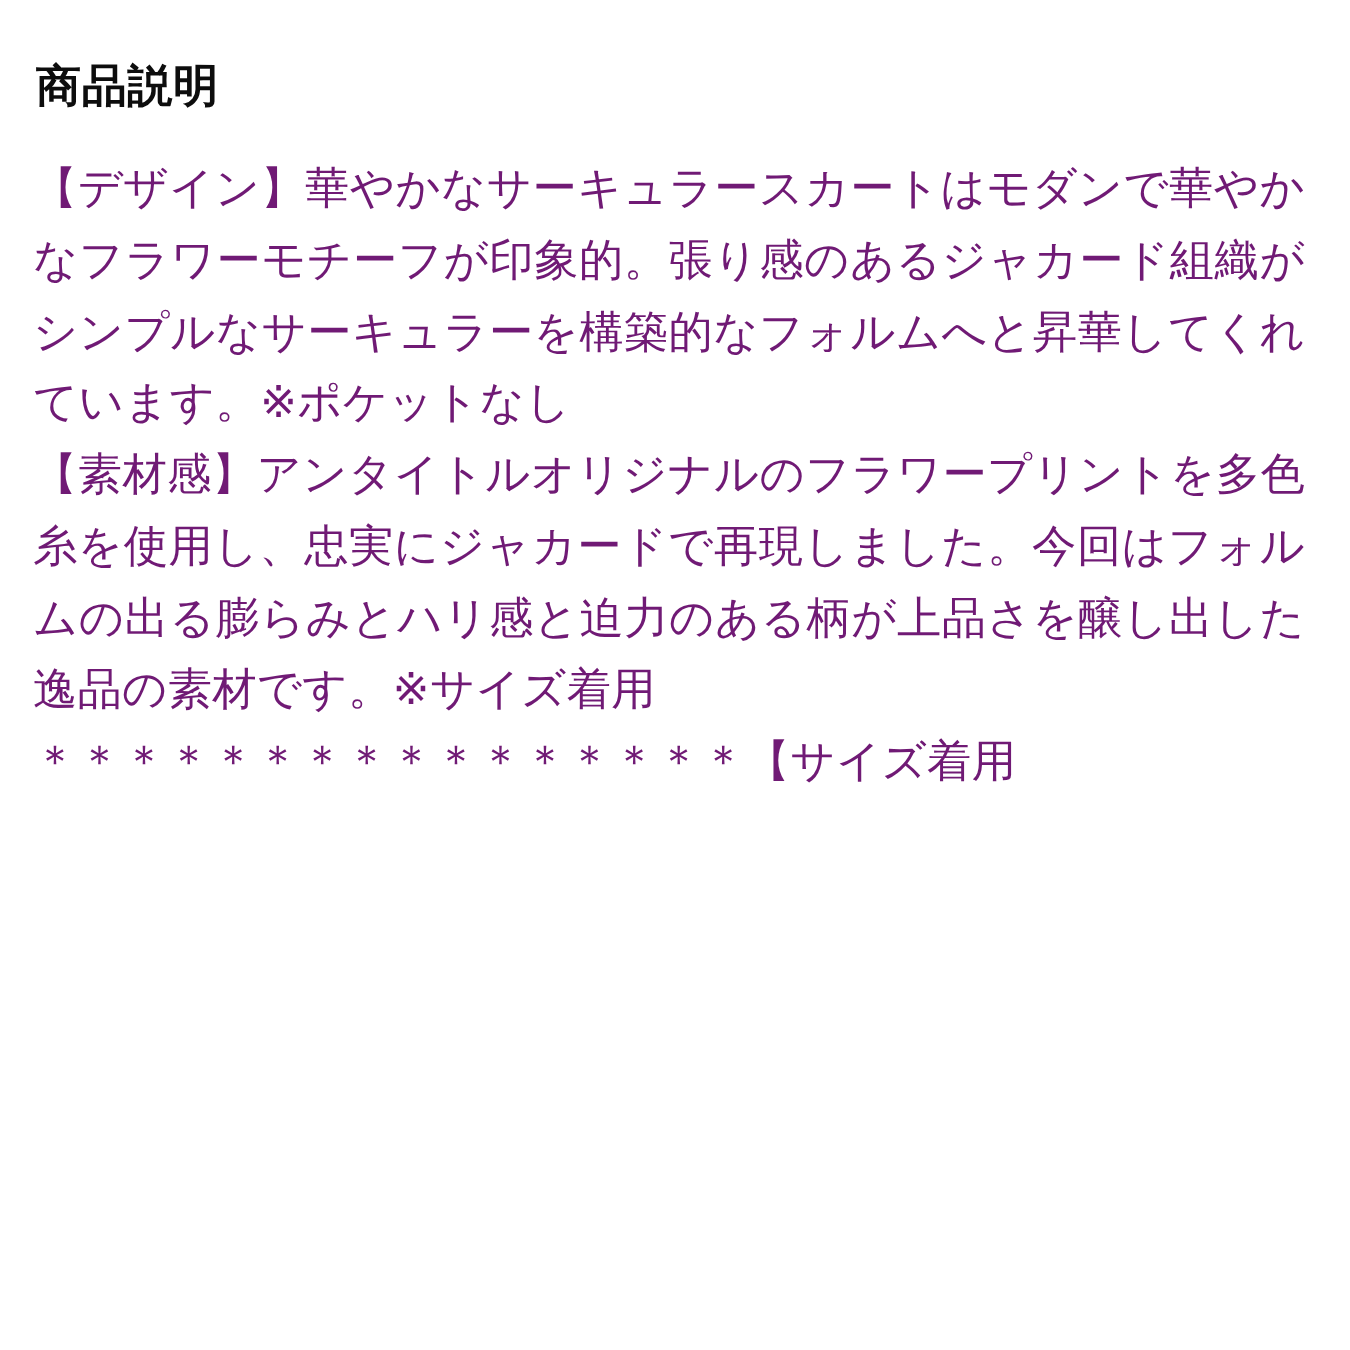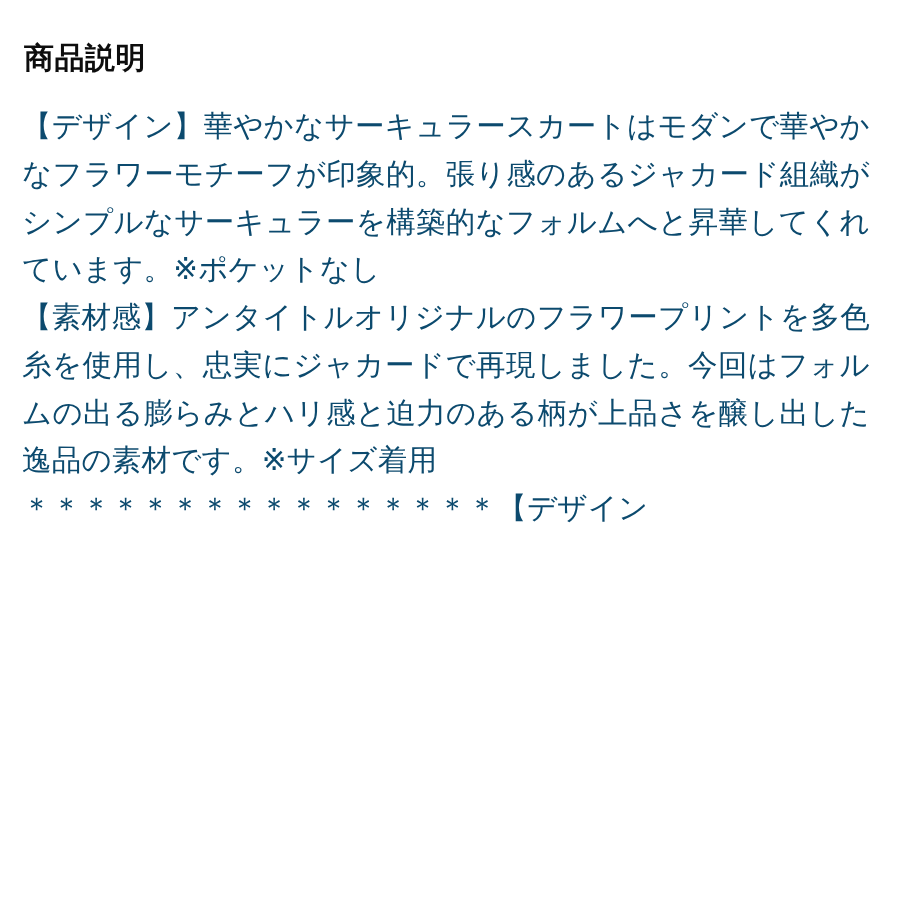--- a/index.html
+++ b/index.html
@@ -28,21 +28,21 @@
     font-weight: bold;
     letter-spacing: 0.5px;
     line-height: 1.2;
     margin: 0 0 26px 2px;
     color: #0d0d0d;
   }
   .body-text {
     font-size: 29.5px;
     line-height: 1.62;
     letter-spacing: 0.2px;
-    color: #0c4a6e;
+    color: #701a75;
     margin: 0;
     text-align: justify;
     text-justify: inter-character;
     word-break: break-all;
   }
   .body-text .para {
     display: block;
   }
   .clip-bottom {
     position: absolute;
@@ -55,17 +55,17 @@
 </head>
 <body>
 
 <div class="page">
 
   <h1 class="section-title">商品説明</h1>
 
   <div class="body-text">
     <span class="para">【デザイン】華やかなサーキュラースカートはモダンで華やかなフラワーモチーフが印象的。張り感のあるジャカード組織がシンプルなサーキュラーを構築的なフォルムへと昇華してくれています。※ポケットなし</span>
     <span class="para">【素材感】アンタイトルオリジナルのフラワープリントを多色糸を使用し、忠実にジャカードで再現しました。今回はフォルムの出る膨らみとハリ感と迫力のある柄が上品さを醸し出した逸品の素材です。※サイズ着用</span>
-    <span class="para">＊＊＊＊＊＊＊＊＊＊＊＊＊＊＊＊【デザイン</span>
+    <span class="para">＊＊＊＊＊＊＊＊＊＊＊＊＊＊＊＊【サイズ着用</span>
   </div>
 
   <div class="clip-bottom"></div>
 </div>
 
 </body></html>

